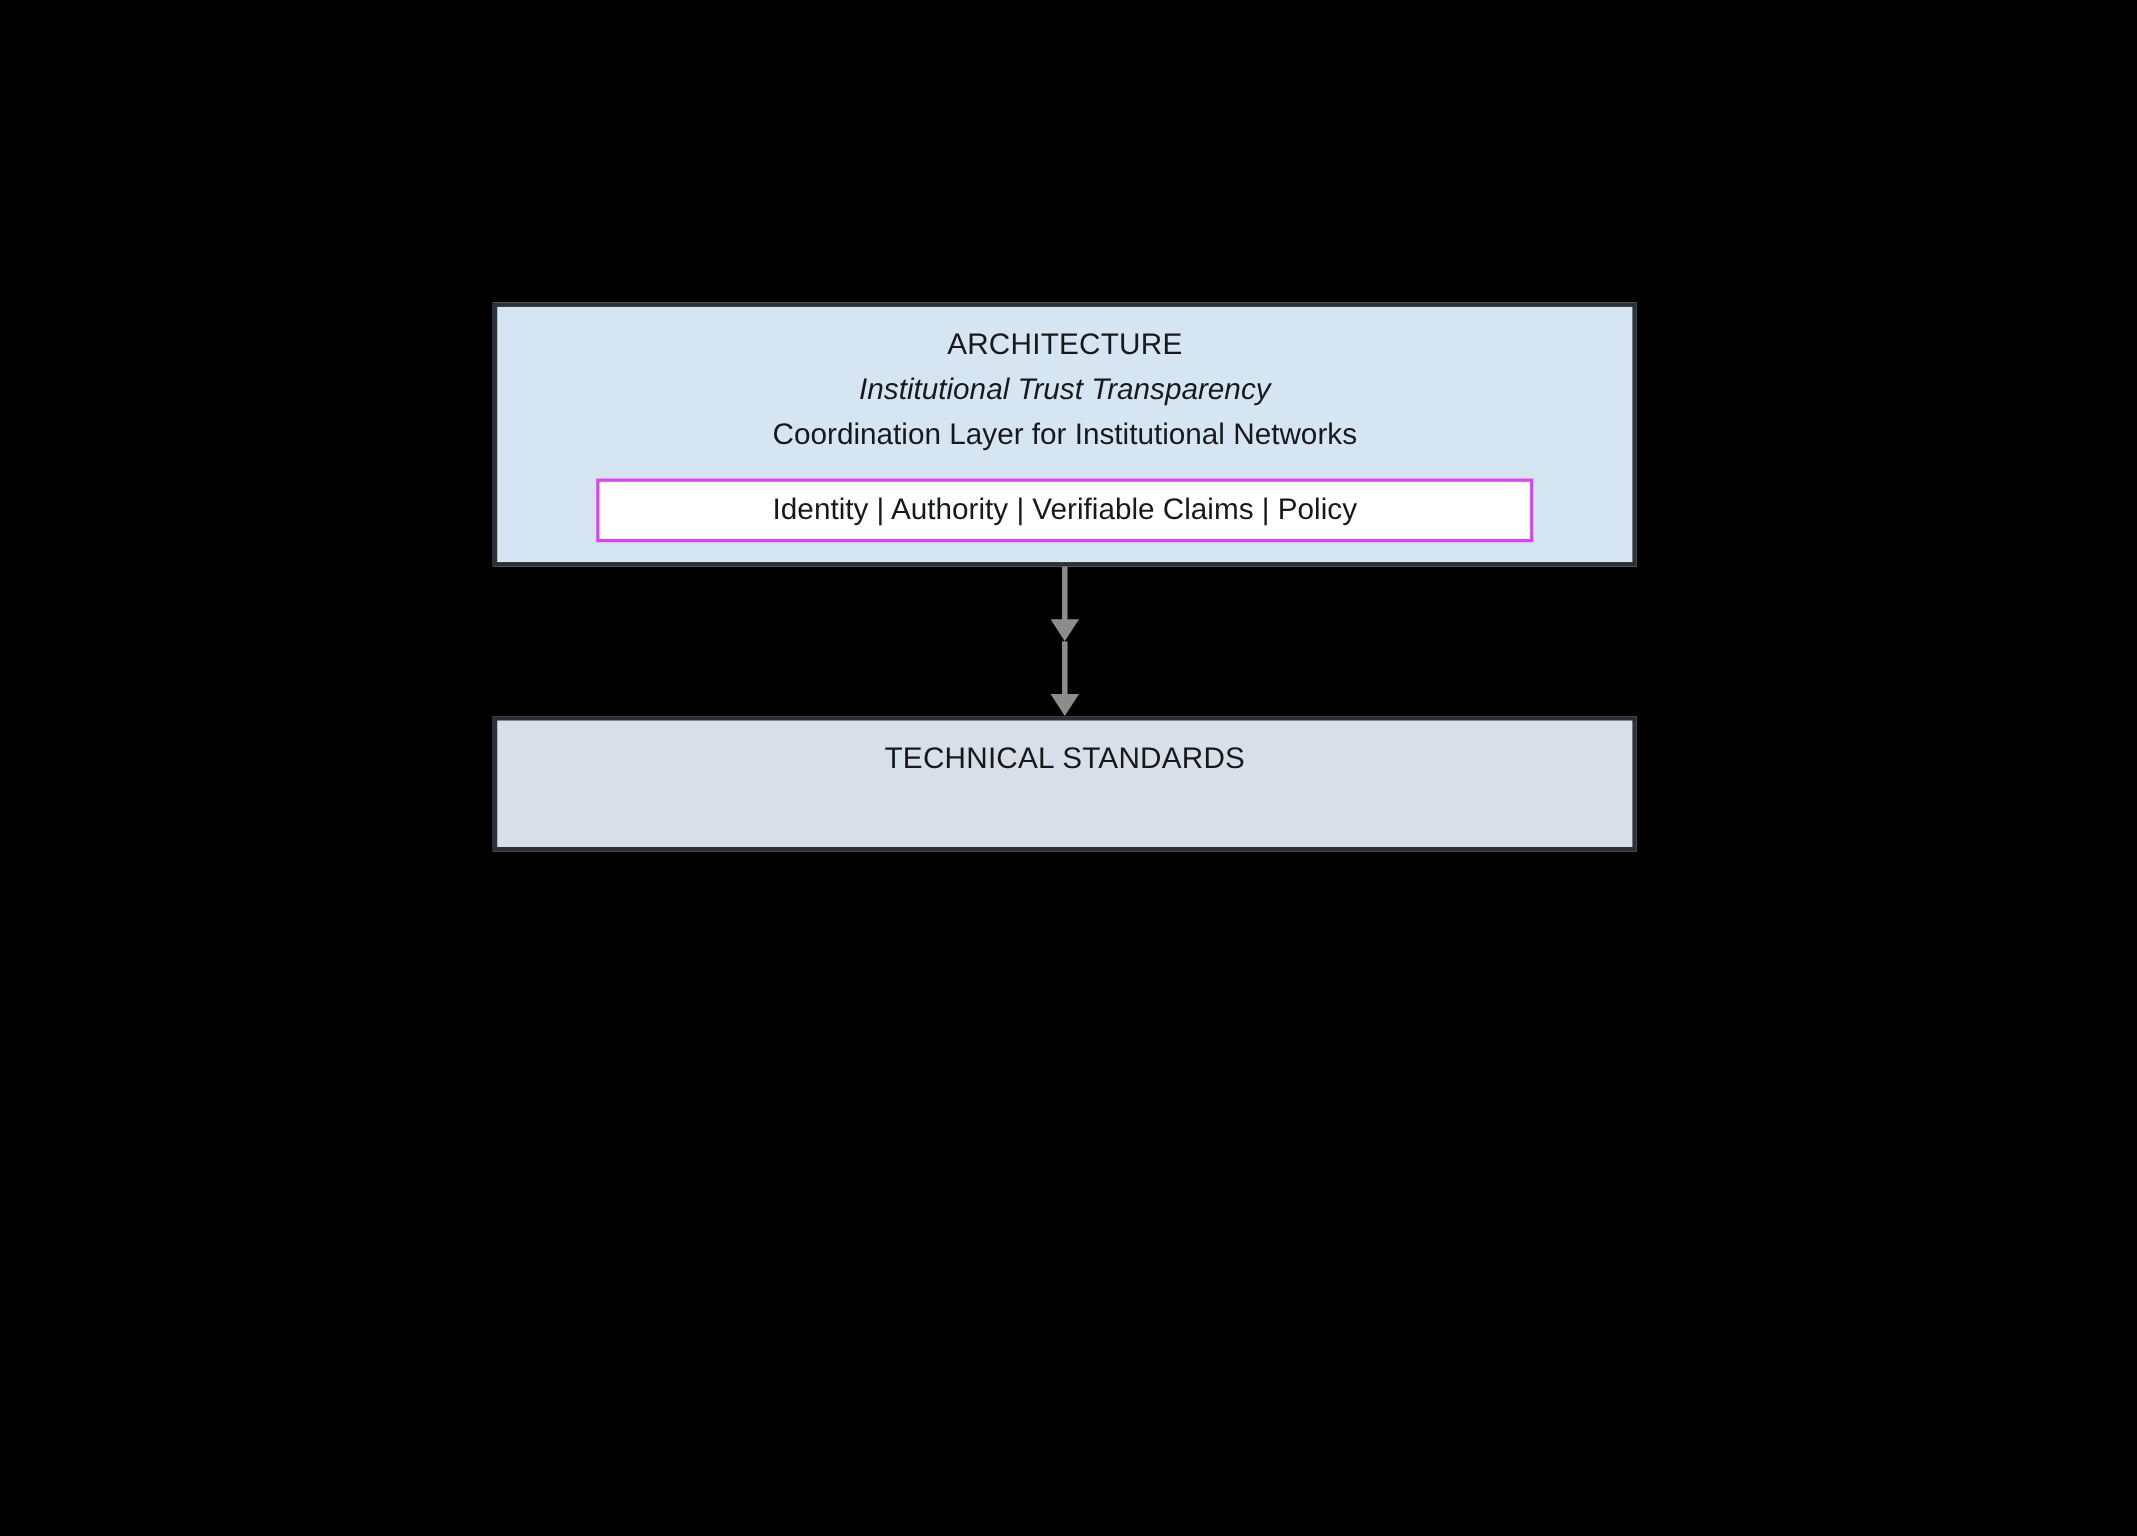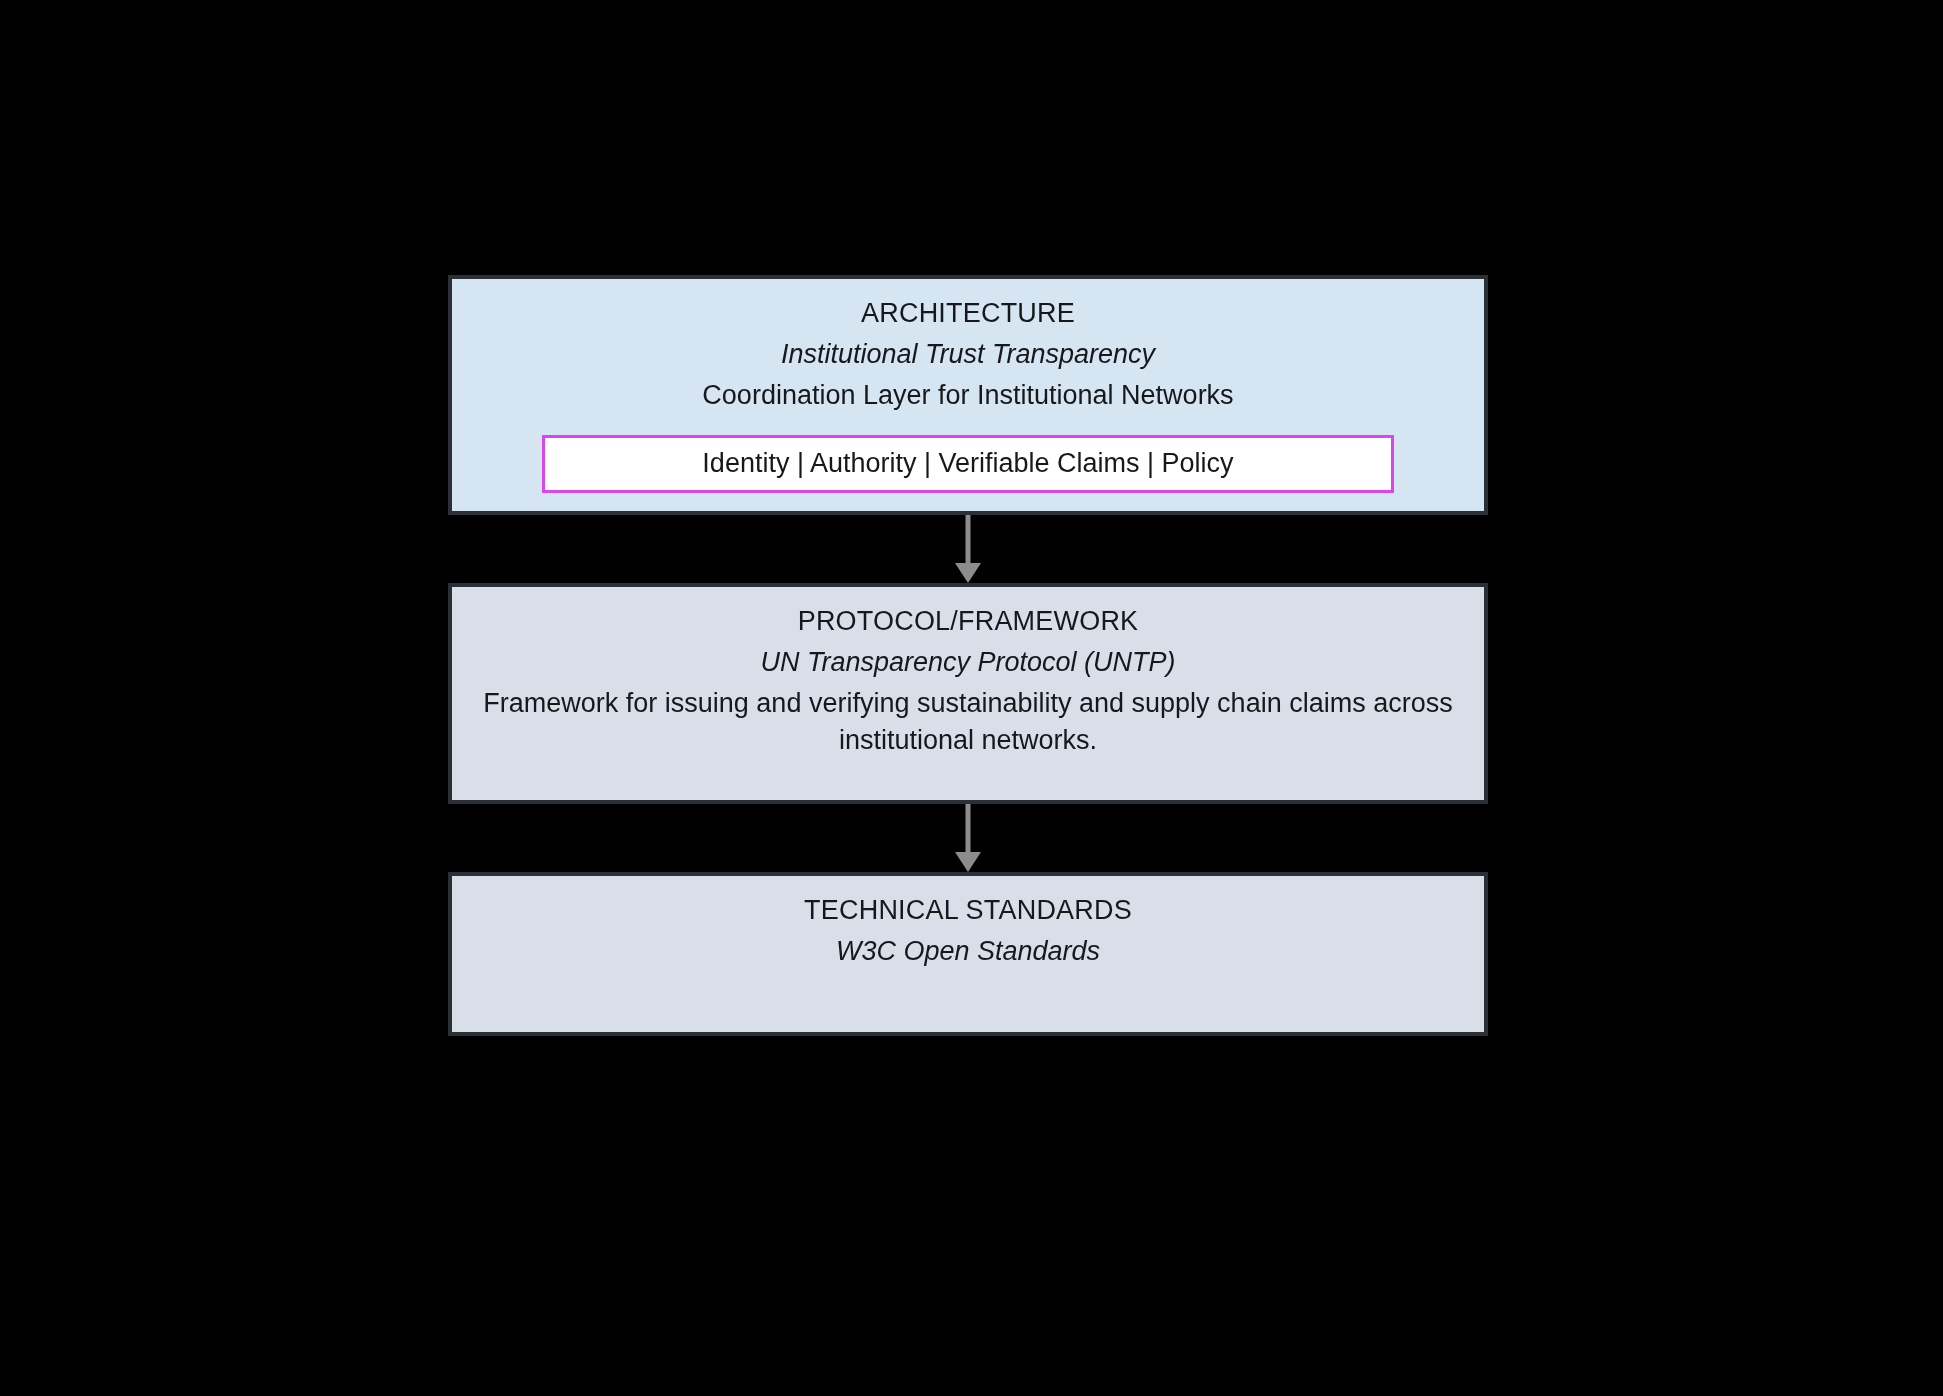--- a/index.html
+++ b/index.html
@@ -111,29 +111,23 @@
     <div class="layer-subtitle">Institutional Trust Transparency</div>
     <div class="layer-desc">Coordination Layer for Institutional Networks</div>
     <div class="pillars-box">Identity  |  Authority  |  Verifiable Claims  |  Policy</div>
   </div>
 
   <div class="connector">
     <div class="shaft"></div>
     <div class="head"></div>
   </div>
 
-  <div class="layer-box protocol box2-pad">
-    <div class="layer-title">PROTOCOL/FRAMEWORK</div>
-    <div class="layer-subtitle">UN Transparency Protocol (UNTP)</div>
-    <div class="layer-desc">Framework for issuing and verifying sustainability and supply chain claims across institutional networks.</div>
-  </div>
 
   <div class="connector">
     <div class="shaft"></div>
     <div class="head"></div>
   </div>
 
   <div class="layer-box standards box3-pad">
     <div class="layer-title">TECHNICAL STANDARDS</div>
-    <div class="layer-subtitle">W3C Open Standards</div>
   </div>
 
 </div>
 
 </body></html>

